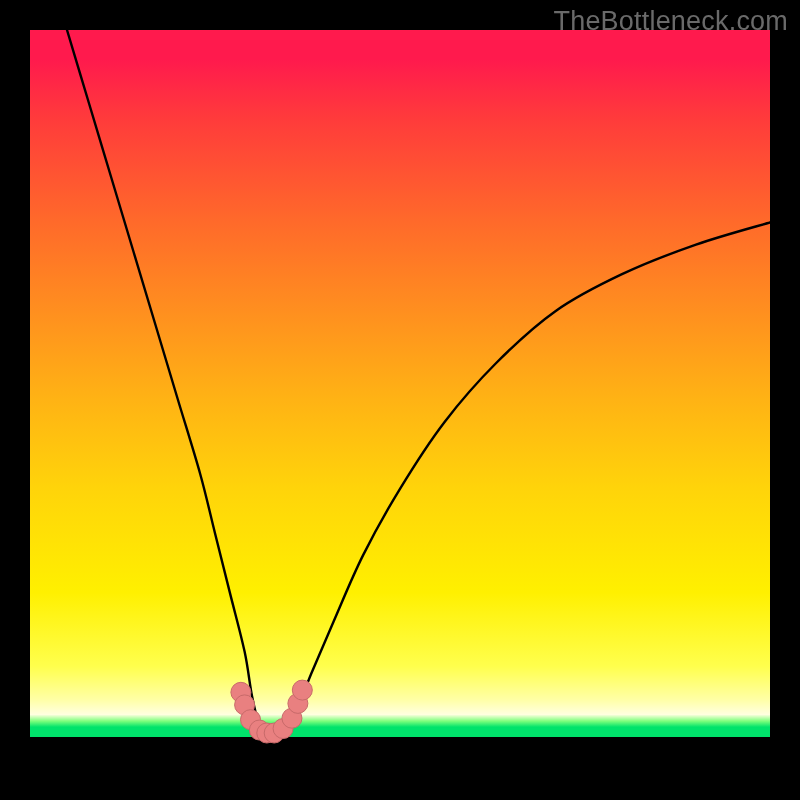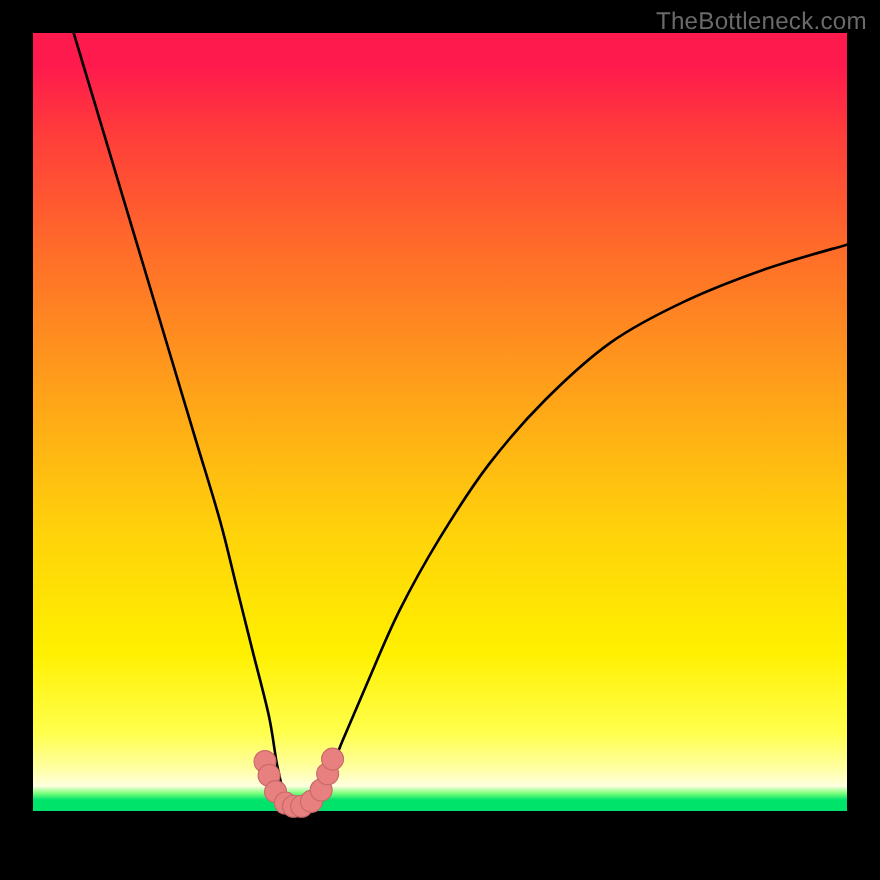--- a/index.html
+++ b/index.html
@@ -46,21 +46,21 @@
         #00e36b 95.6%,
         #000000 95.6%,
         #000000 100%
       );
   }
   .watermark {
     position: absolute;
     top: 6px;
     right: 12px;
     color: #6a6a6a;
-    font-size: 22px;
+    font-size: 27px;
     font-weight: 500;
     letter-spacing: 0.2px;
     user-select: none;
   }
   svg.curve {
     position: absolute;
     inset: 0;
   }
 </style>
 </head>

